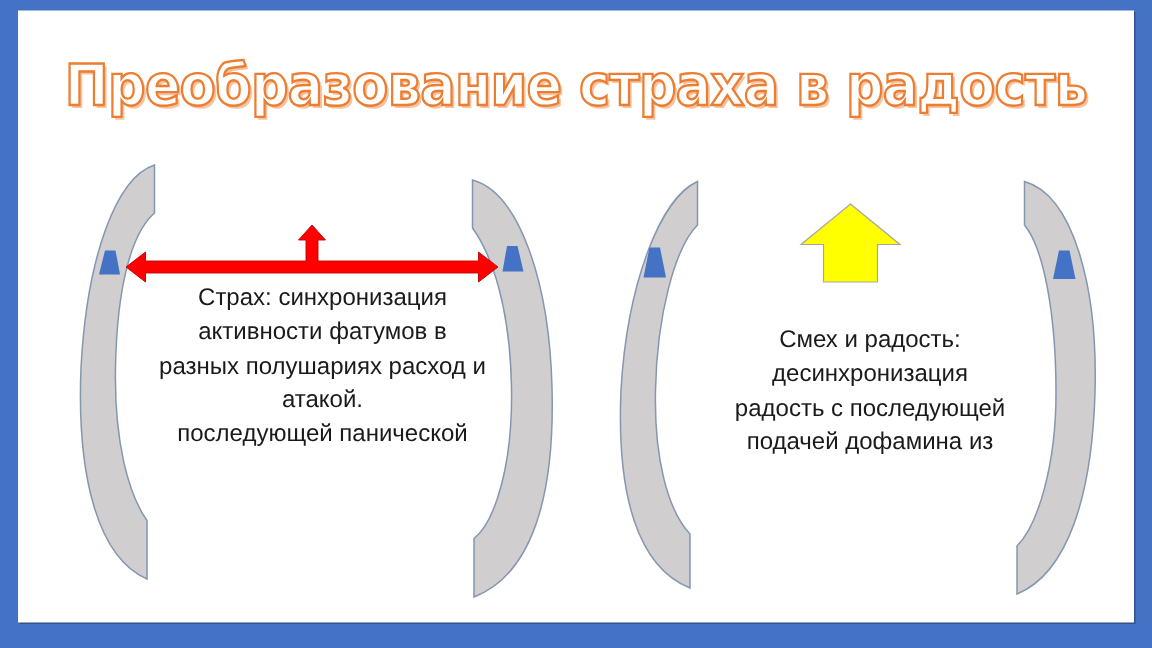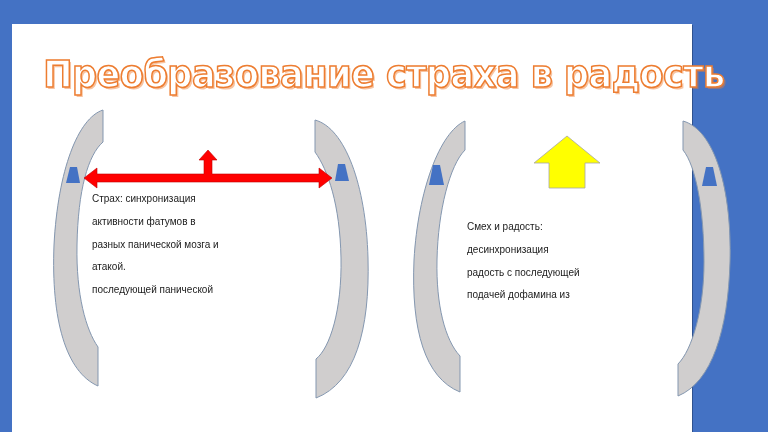--- a/index.html
+++ b/index.html
@@ -12,22 +12,22 @@
     }
     .frame {
       position: absolute;
       left: 0; top: 0;
       width: 768px; height: 432px;
       background: #4472C4;
     }
     .slide {
       position: absolute;
       left: 12px;
-      top: 24px;
-      width: 680px;
+      top: 7px;
+      width: 744px;
       height: 408px;
       background: #FFFFFF;
       box-shadow: 1px 1px 0 #2F528F;
     }
     .title {
       position: absolute;
       left: 0;
       top: 26px;
       width: 744px;
       text-align: center;
@@ -45,22 +45,23 @@
     }
     svg.art {
       position: absolute;
       left: 0;
       top: 0;
       width: 768px;
       height: 432px;
     }
     .text-block {
       position: absolute;
+      text-align: center;
       font-family: "Liberation Sans", sans-serif;
-      font-size: 10px;
+      font-size: 16px;
       line-height: 22.8px;
       color: #1A1A1A;
     }
     .text-block div { white-space: nowrap; }
     #fear-text {
       left: 92px;
       top: 188px;
       width: 246px;
     }
     #joy-text {
@@ -100,21 +101,21 @@
   <path d="M683,121 C715,130 732,190 730,262 C728,330 712,382 678,396
            L678,364 C692,350 704,310 704,262 C704,210 696,166 683,150 Z" fill="#D0CECE" stroke="#8497B0" stroke-width="1"></path>
   <path d="M706,167 L713,167 L717,186 L702,186 Z" fill="#4472C4"></path>
 
   <path d="M567,136 L600,163 L585,163 L585,188 L549,188 L549,163 L534,163 Z" fill="#FFFF00" stroke="#A6A6A6" stroke-width="0.8"></path>
 </svg>
 
 <div class="text-block" id="fear-text">
   <div>Страх: синхронизация</div>
   <div>активности фатумов в</div>
-  <div>разных панической мозга и</div>
+  <div>разных полушариях расход и</div>
   <div>атакой.</div>
   <div>последующей панической</div>
 </div>
 
 <div class="text-block" id="joy-text">
   <div>Смех и радость:</div>
   <div>десинхронизация</div>
   <div>радость с последующей</div>
   <div>подачей дофамина из</div>
 </div>

